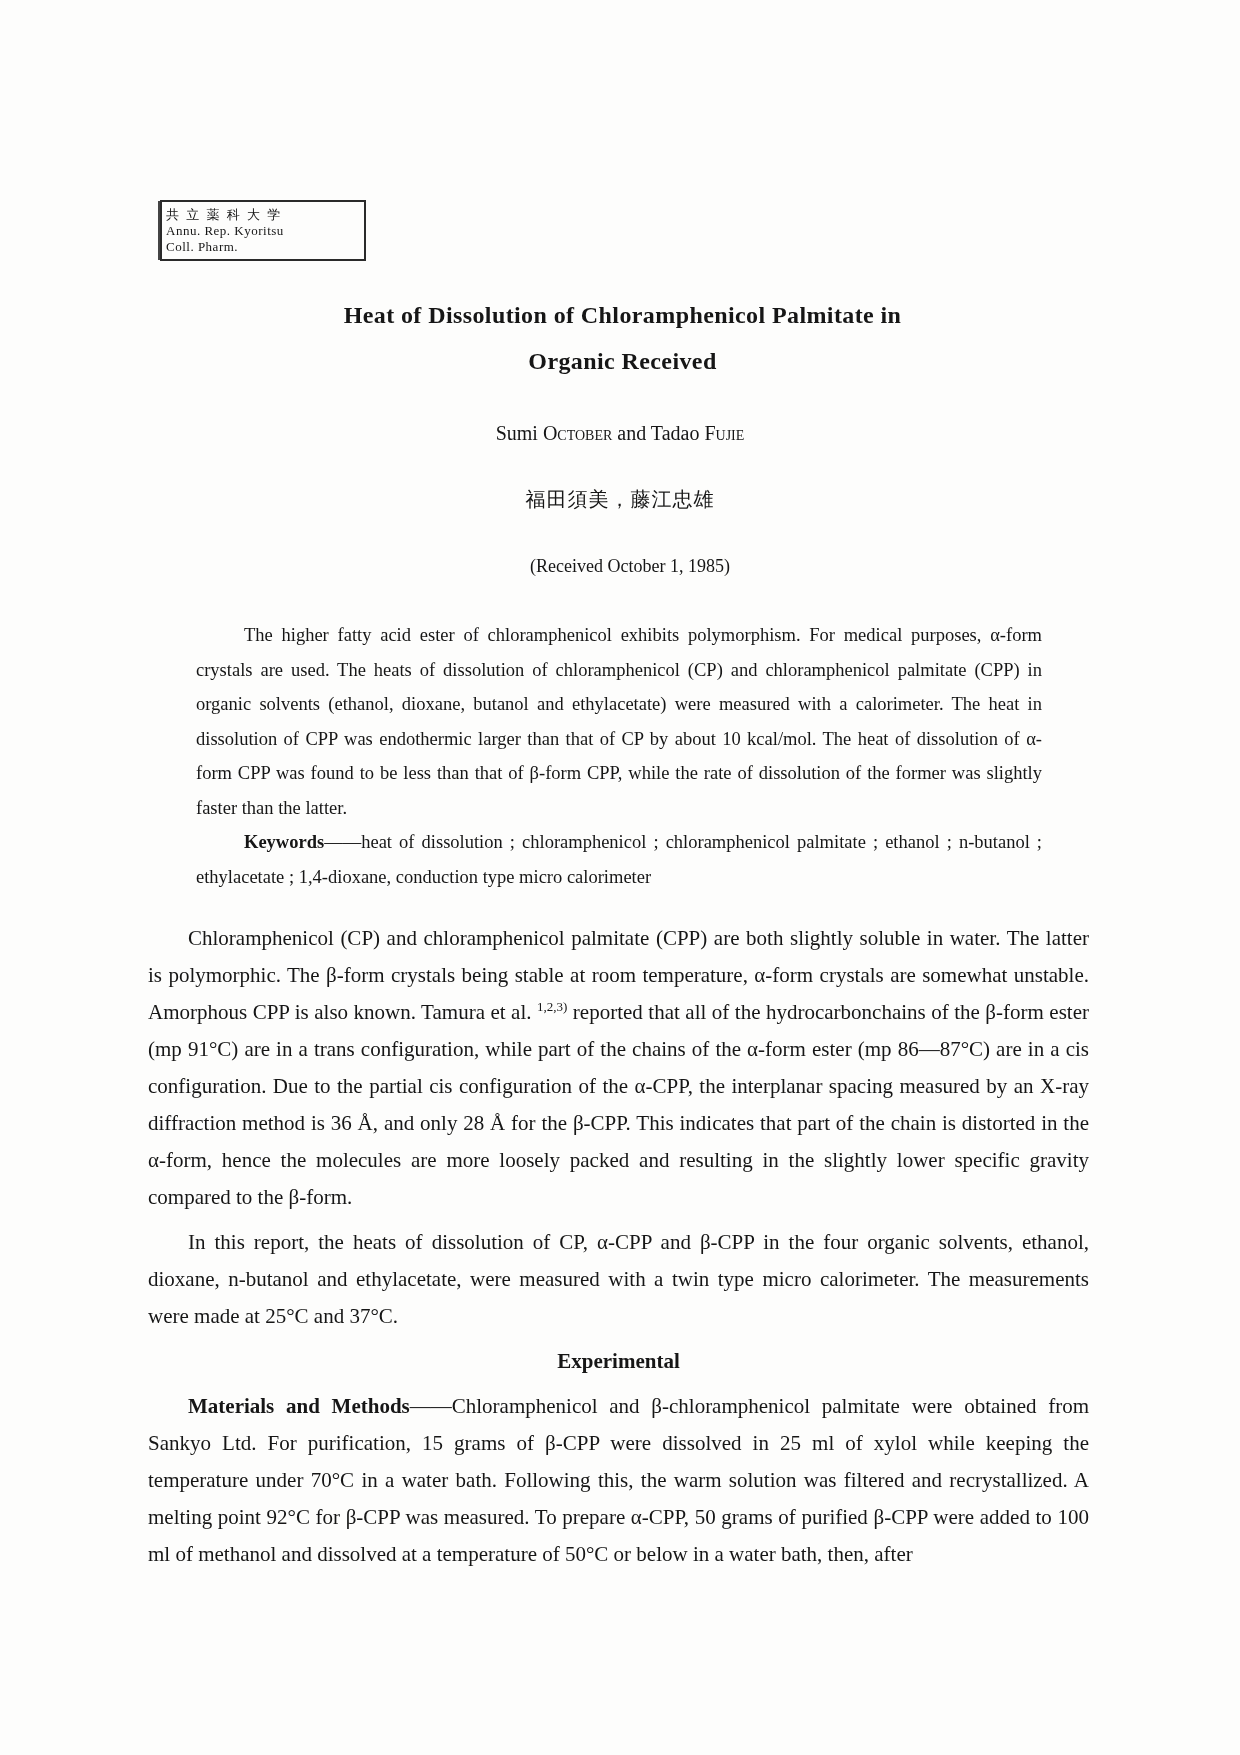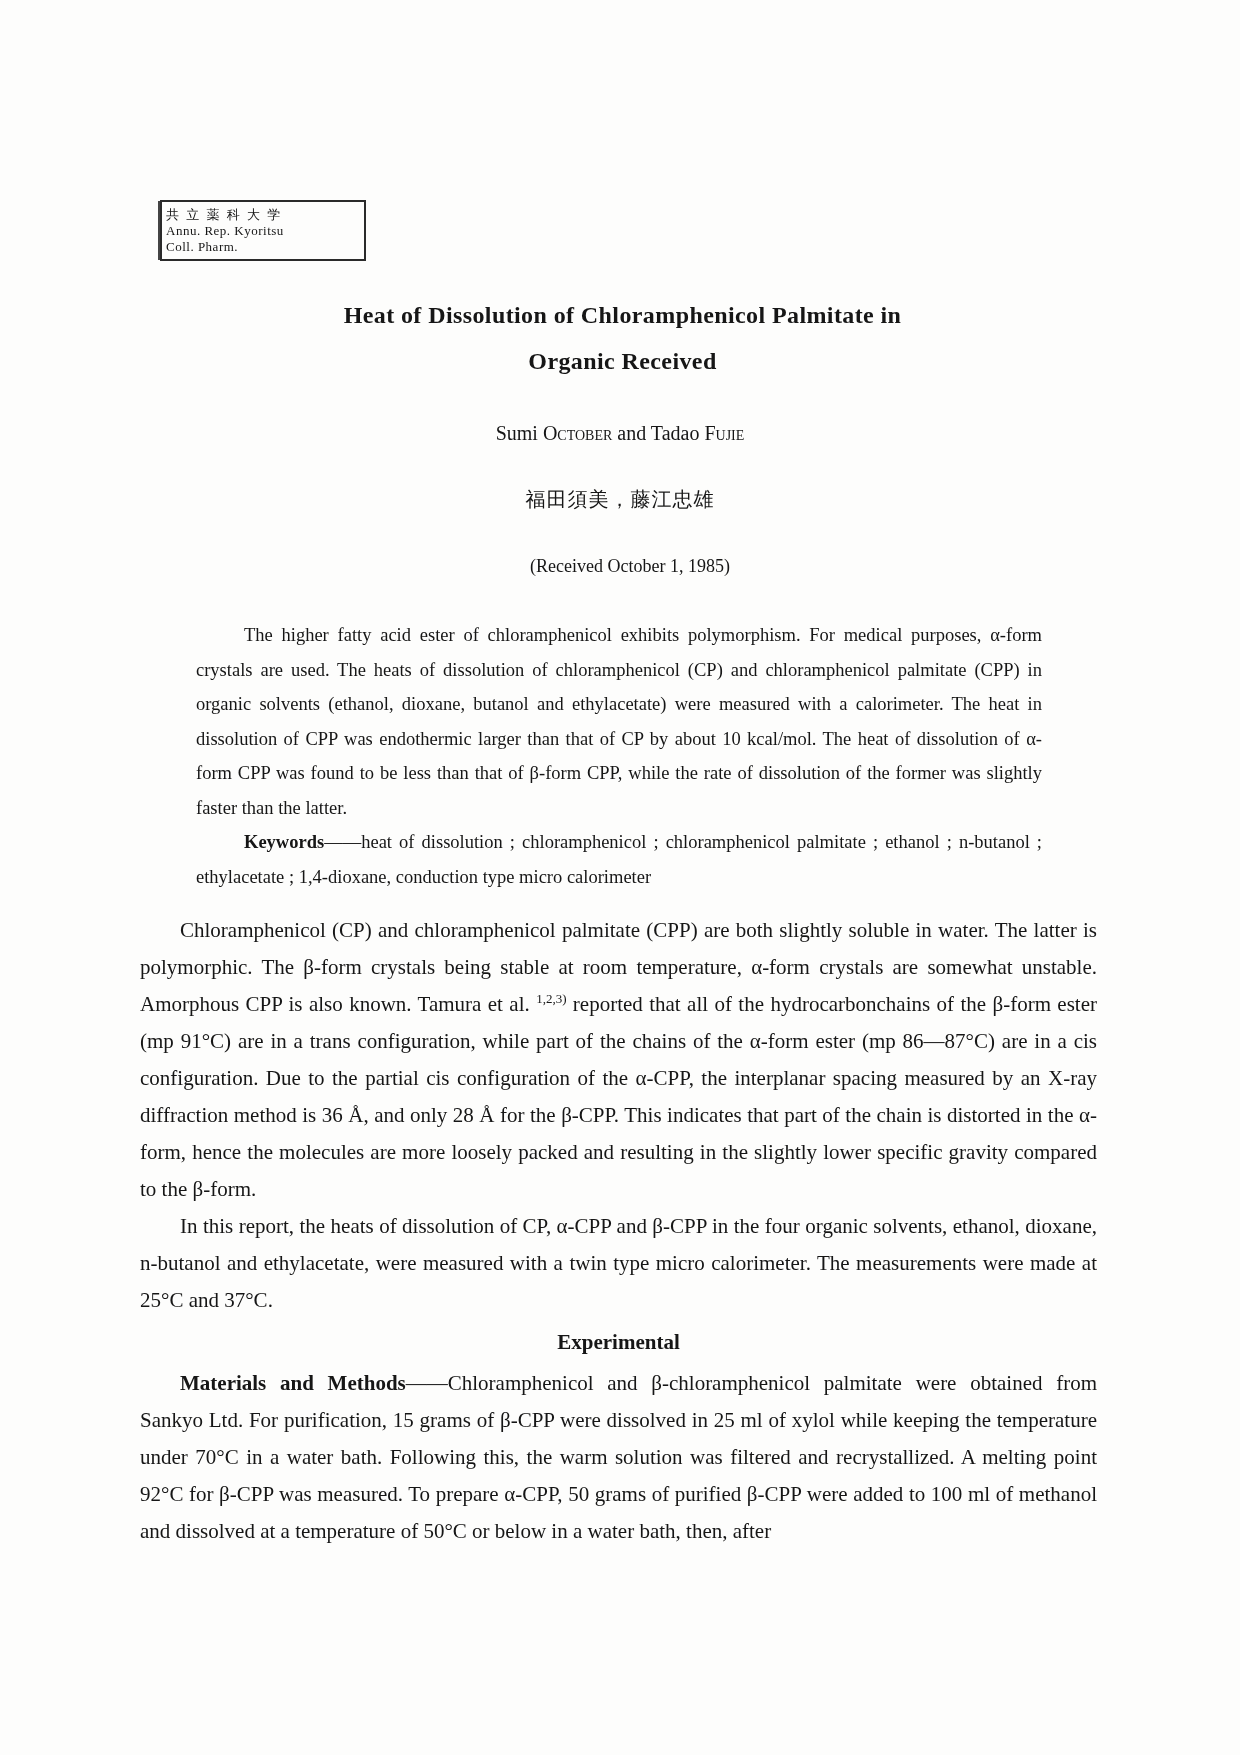--- a/index.html
+++ b/index.html
@@ -79,21 +79,21 @@
   
   .main {
     position: absolute;
     top: 912px;
     left: 140px;
     width: 957px;
     font-size: 21px;
     line-height: 37px;
     text-align: justify;
   }
-  .main p { margin: 0; text-indent: 40px; }
+  .main p { margin: 8px; text-indent: 40px; }
   .main sup { font-size: 13px; line-height: 0; }
   .section-heading {
     text-align: center;
     font-weight: bold;
     font-size: 21px;
     margin: 5px 0 4px 0;
   }
   .lead-in { font-weight: bold; }
 
   

